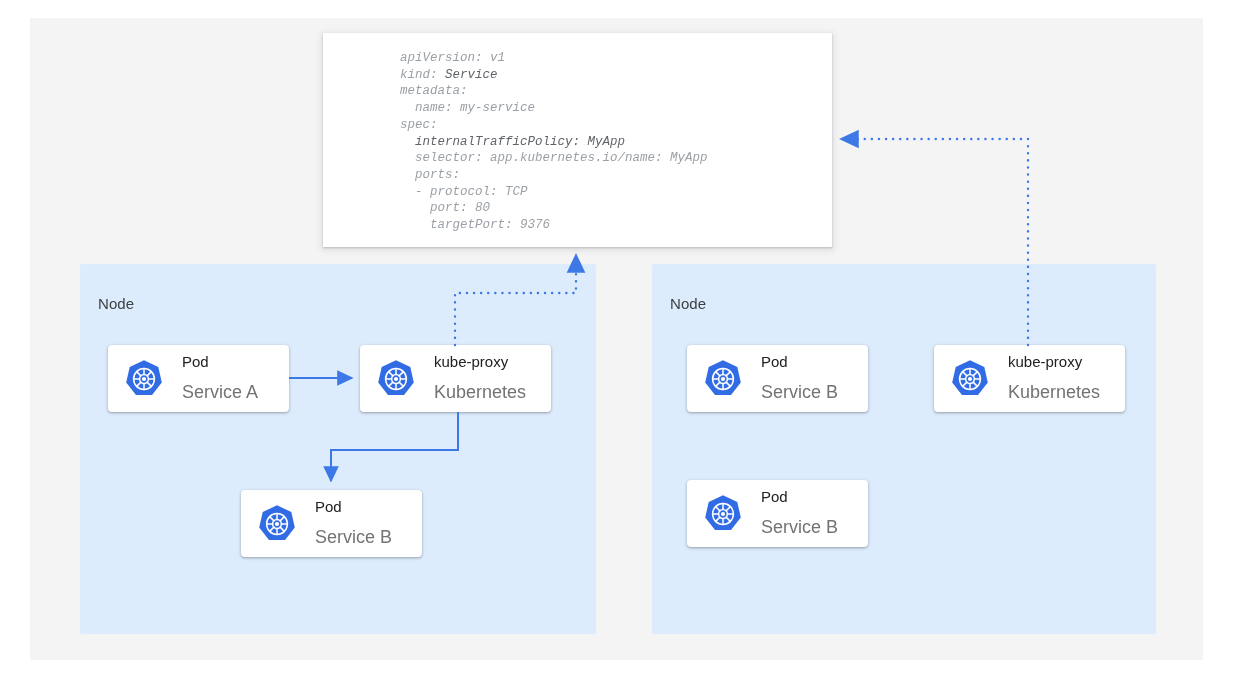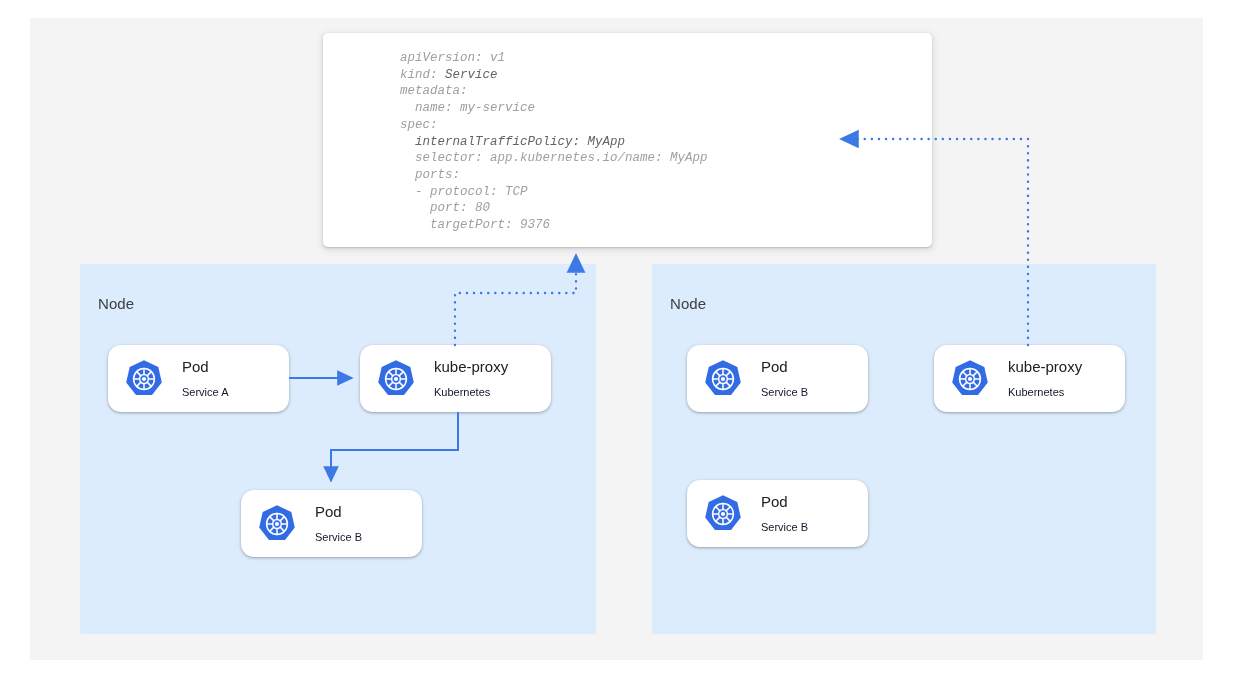--- a/index.html
+++ b/index.html
@@ -36,21 +36,21 @@
     top: 31px;
     font-size: 15px;
     color: #3c4043;
     letter-spacing: 0.1px;
     white-space: nowrap;
   }
   
   .card {
     position: absolute;
     background: #ffffff;
-    border-radius: 13px;
+    border-radius: 4px;
     box-shadow: 0 1px 2px rgba(60,64,67,0.30), 0 1px 3px 1px rgba(60,64,67,0.12);
     display: flex;
     align-items: center;
     box-sizing: border-box;
   }
   .card-icon {
     width: 44px;
     height: 44px;
     margin-left: 14px;
     flex: 0 0 auto;
@@ -62,34 +62,34 @@
     flex-direction: column;
     justify-content: center;
     line-height: 1.25;
   }
   .card-title {
     font-size: 15px;
     color: #202124;
     white-space: nowrap;
   }
   .card-sub {
-    font-size: 11px;
-    color: #0f172a;
+    font-size: 18px;
+    color: #737373;
     white-space: nowrap;
     margin-top: 9px;
   }
   
   #yaml-card {
     position: absolute;
     left: 323px;
     top: 33px;
-    width: 609px;
+    width: 509px;
     height: 214px;
     background: #ffffff;
-    border-radius: 5px;
+    border-radius: 0;
     box-shadow: 0 1px 2px rgba(60,64,67,0.25), 0 2px 6px 2px rgba(60,64,67,0.10);
     overflow: hidden;
   }
   #yaml-code {
     position: absolute;
     left: 77px;
     top: 17px;
     margin: 0;
     font-family: "Liberation Mono", "DejaVu Sans Mono", monospace;
     font-size: 12.5px;

